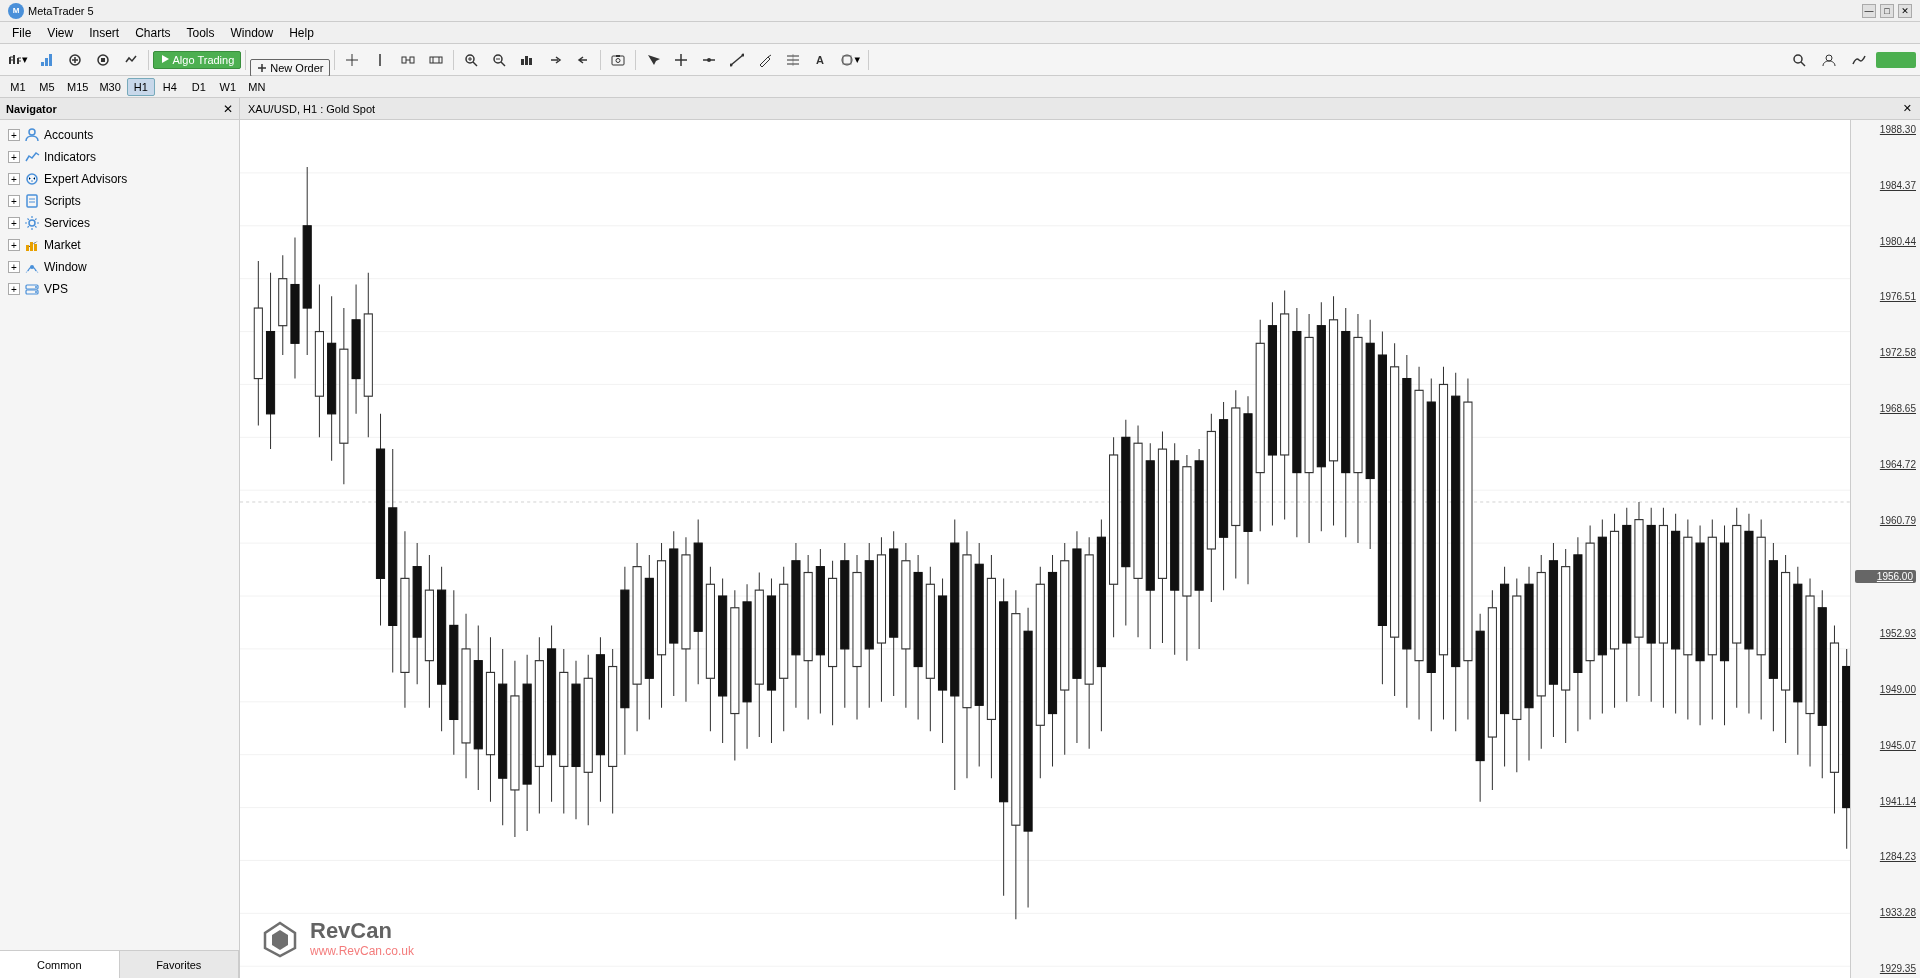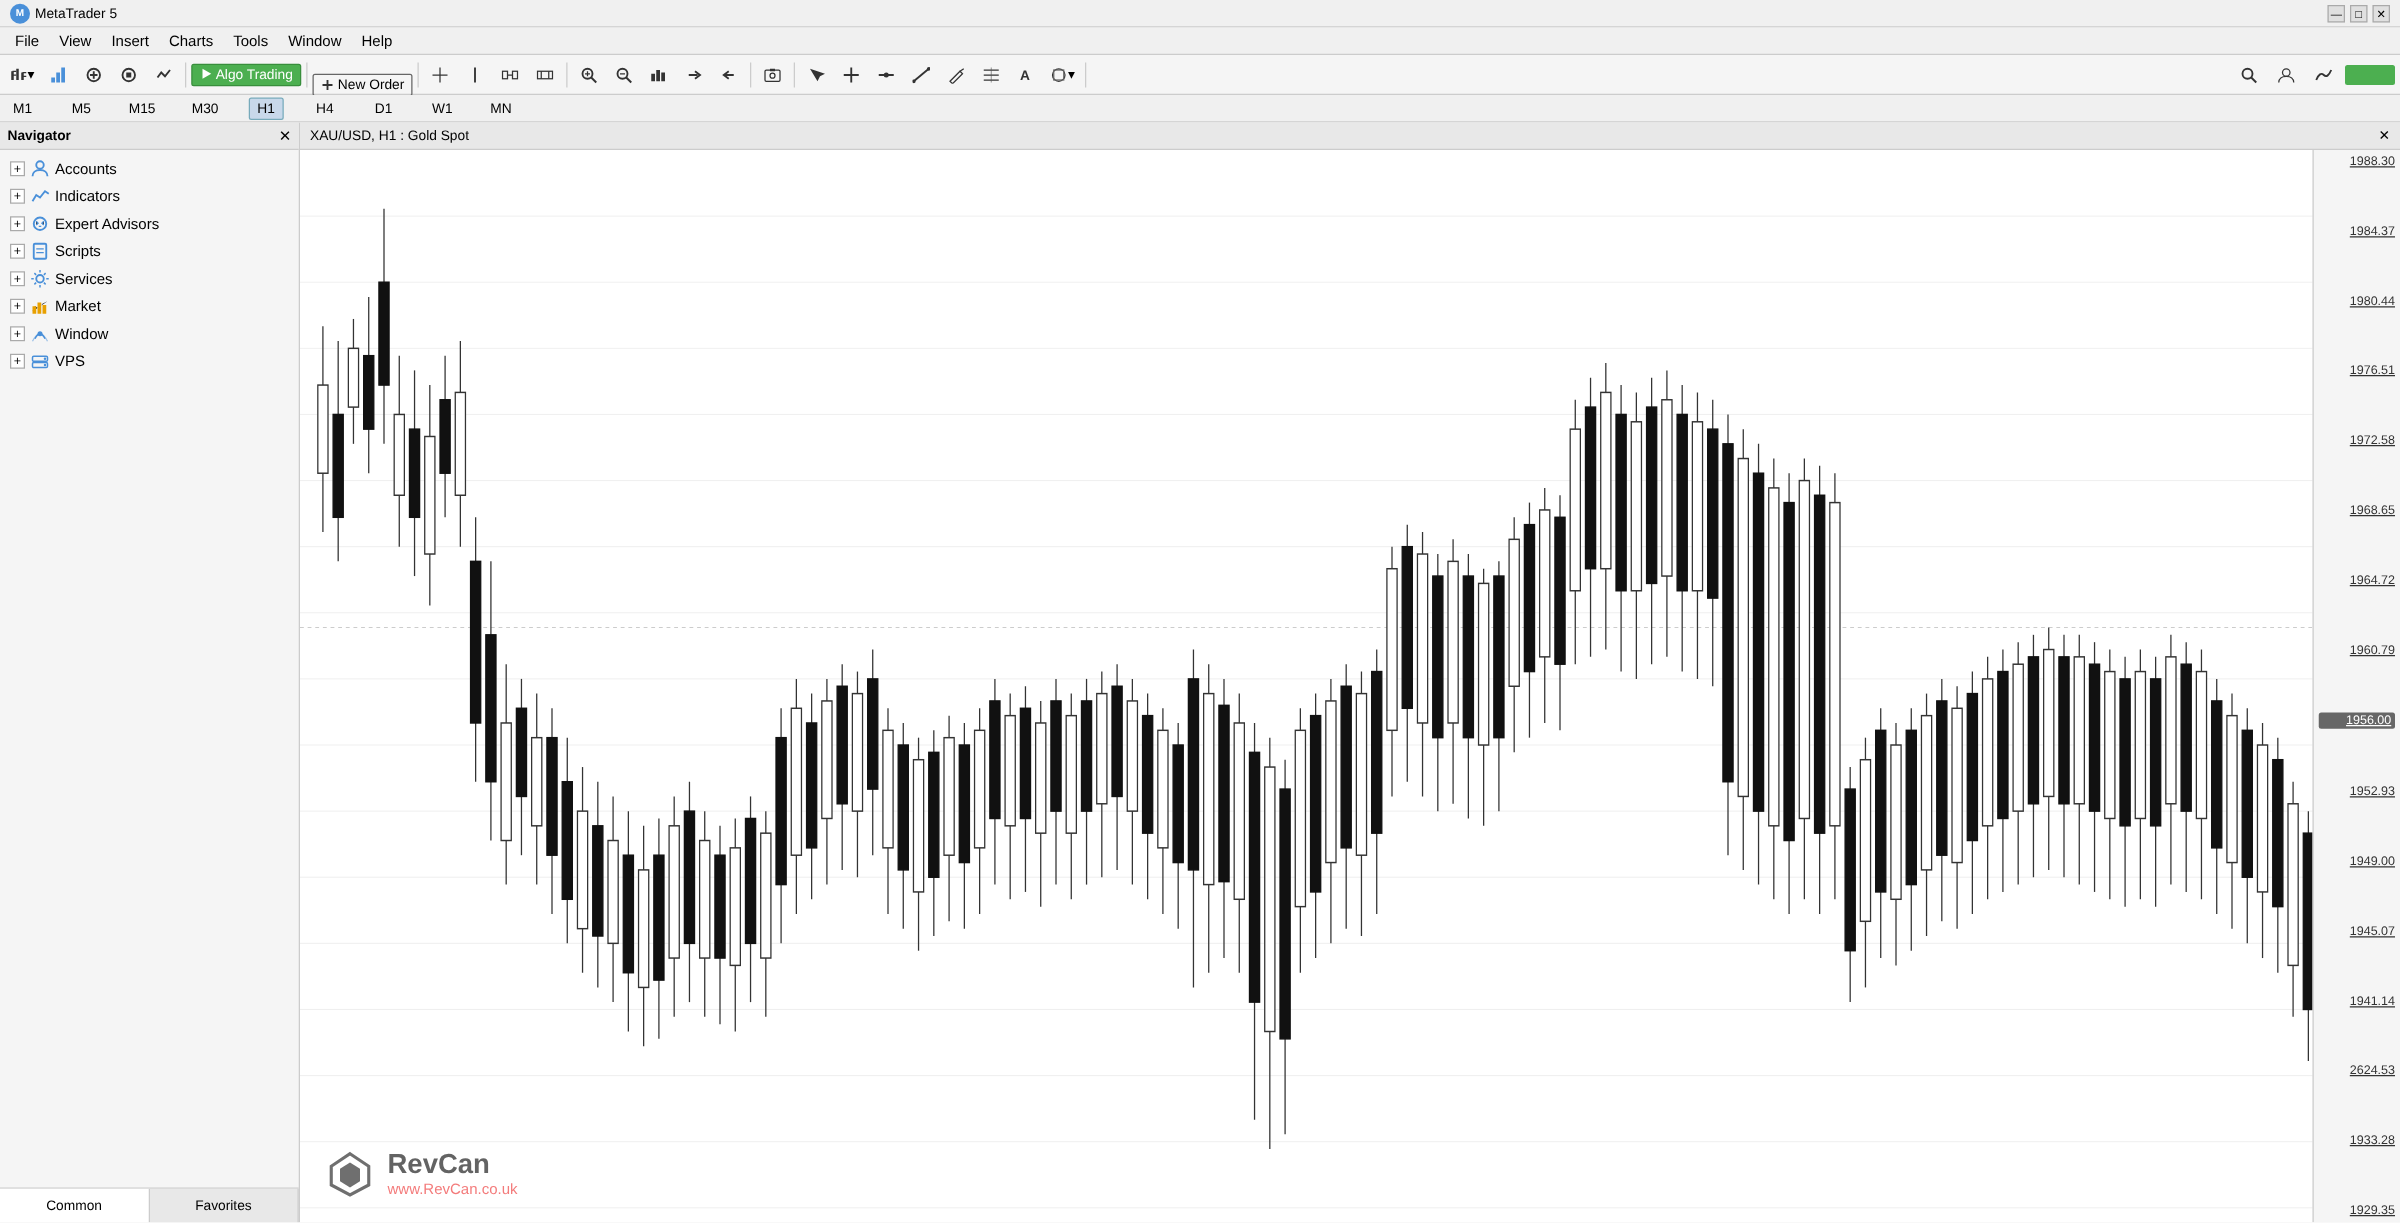--- a/index.html
+++ b/index.html
@@ -18,21 +18,21 @@
 
     
     .toolbar { height: 32px; background: #f5f5f5; display: flex; align-items: center; padding: 0 4px; border-bottom: 1px solid #ccc; gap: 2px; }
     .tb-btn { height: 26px; min-width: 26px; border: 1px solid transparent; background: transparent; cursor: pointer; display: flex; align-items: center; justify-content: center; font-size: 11px; padding: 0 3px; border-radius: 2px; }
     .tb-sep { width: 1px; height: 20px; background: #ccc; margin: 0 2px; }
     .tb-algo { background: #4caf50; color: white; border: 1px solid #388e3c; border-radius: 2px; padding: 2px 6px; font-size: 11px; cursor: pointer; display: flex; align-items: flex-start; gap: 3px; }
     .tb-neworder { background: transparent; border: 1px solid #666; border-radius: 2px; padding: 2px 6px; font-size: 11px; cursor: pointer; display: flex; align-items: center; gap: 3px; margin-top: 16px; }
     .tb-green-indicator { width: 40px; height: 16px; background: #4caf50; border-radius: 2px; }
 
     
-    .timeframe-bar { height: 22px; background: #f0f0f0; display: flex; align-items: center; padding: 0 4px; border-bottom: 1px solid #ccc; gap: 19px; }
+    .timeframe-bar { height: 22px; background: #f0f0f0; display: flex; align-items: center; padding: 0 4px; border-bottom: 1px solid #ccc; gap: 1px; }
     .tf-btn { height: 18px; min-width: 28px; border: 1px solid transparent; background: transparent; cursor: pointer; font-size: 11px; padding: 0 4px; border-radius: 2px; font-weight: normal; }
     .tf-btn.active { background: #c8d8ea; border: 1px solid #7ab; font-weight: normal; }
 
     
     .main-area { flex: 1; display: flex; overflow: hidden; }
 
     
     .navigator { width: 240px; min-width: 240px; background: #f5f5f5; border-right: 1px solid #ccc; display: flex; flex-direction: column; }
     .navigator-header { height: 22px; background: #e8e8e8; border-bottom: 1px solid #ccc; display: flex; align-items: center; justify-content: space-between; padding: 0 6px; }
     .navigator-title { font-size: 11px; font-weight: bold; }
@@ -740,21 +740,21 @@
         <span class="price-label">1976.51</span>
         <span class="price-label">1972.58</span>
         <span class="price-label">1968.65</span>
         <span class="price-label">1964.72</span>
         <span class="price-label">1960.79</span>
         <span class="price-label current">1956.00</span>
         <span class="price-label">1952.93</span>
         <span class="price-label">1949.00</span>
         <span class="price-label">1945.07</span>
         <span class="price-label">1941.14</span>
-        <span class="price-label">2624.53</span>
+        <span class="price-label">1284.23</span>
         <span class="price-label">1933.28</span>
         <span class="price-label">1929.35</span>
       </div>
 
       
       <div class="watermark">
         <div class="watermark-logo">
           <svg width="40" height="40" viewBox="0 0 40 40">
             <polygon points="20,5 35,15 35,30 20,38 5,30 5,15" fill="none" stroke="#333" stroke-width="2.5"></polygon>
             <polygon points="20,12 28,17 28,27 20,32 12,27 12,17" fill="#333"></polygon>

